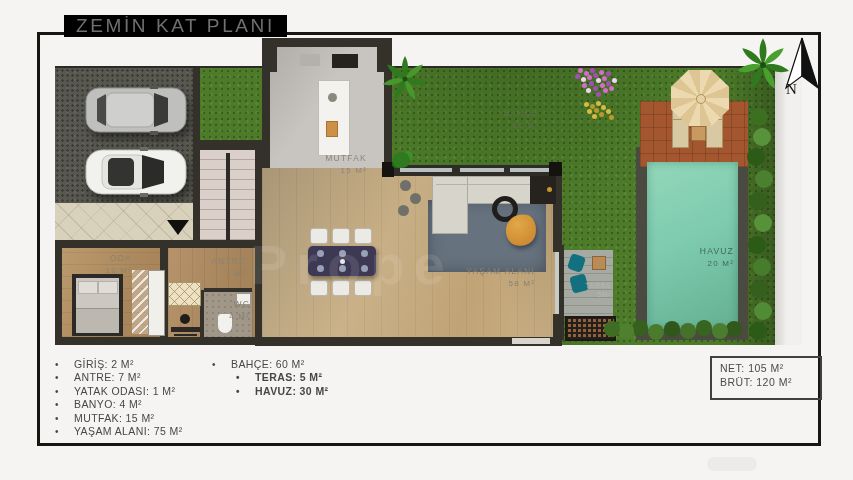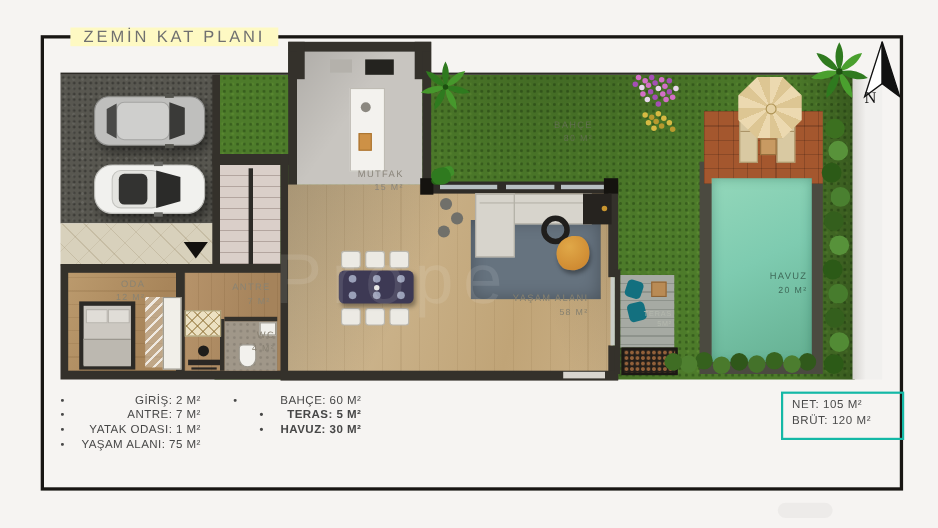--- a/index.html
+++ b/index.html
@@ -5,21 +5,21 @@
   html,body{margin:0;padding:0;background:#f6f4f2;}
   #stage{position:relative;width:853px;height:480px;background:#f6f4f2;overflow:hidden;
          font-family:"Liberation Sans",sans-serif;}
   .abs{position:absolute;}
   .wall{position:absolute;background:#34312b;}
   .rlabel{position:absolute;text-align:right;text-transform:uppercase;letter-spacing:1.2px;
           line-height:1.4;font-size:8.5px;color:#8a8478;z-index:30;}
   .rlabel span{display:block;}
   .rlabel .area{font-size:8px;}
   
-  .legend-list{list-style:none;margin:0;padding:0;text-align:right;}
+  .legend-list{list-style:none;margin:0;padding:0;}
   .legend-list li{position:relative;padding-left:21px;font-size:10.5px;color:#474747;
                   letter-spacing:.4px;line-height:13.4px;}
   .legend-list li::before{content:"•";position:absolute;left:2px;top:0;color:#474747;font-size:10px;}
   .indent{margin-left:24px;font-weight:bold;}
   .chair{position:absolute;width:16px;height:14px;background:#eceae4;border:1px solid #b9b6ad;border-radius:3px;}
   .pouf{position:absolute;border-radius:50%;background:#70706a;}
   .lounger{position:absolute;width:15px;height:36px;background:#d9c9a2;border:1px solid #ab9468;}
   .lounger i{position:absolute;left:0;right:0;top:8px;height:1px;background:#ab9468;display:block;}
 </style>
 </head>
@@ -231,21 +231,21 @@
       <path d="M0 0 C4 -8 4 -16 0 -23 C-4 -16 -4 -8 0 0" fill="#2f7a1f" transform="rotate(309)"></path>
       <circle r="2.5" fill="#1d4f10"></circle>
     </g>
   </svg>
 
   <div class="abs" style="left:578px;top:68px;width:5px;height:5px;border-radius:50%;background:#d36fc6;
        box-shadow:6px 3px #d36fc6,12px 0 #a44fb5,-3px 6px #a44fb5,3px 9px #e9d7ee,9px 7px #d36fc6,15px 5px #a44fb5,21px 2px #d36fc6,18px 10px #e9d7ee,11px 13px #a44fb5,4px 15px #d36fc6,24px 8px #d36fc6,28px 3px #a44fb5,22px 15px #d36fc6,15px 18px #a44fb5,8px 20px #e9d7ee,28px 13px #a44fb5,25px 20px #d36fc6,18px 24px #a44fb5,31px 18px #d36fc6,34px 10px #e9d7ee;"></div>
   <div class="abs" style="left:584px;top:102px;width:5px;height:5px;border-radius:50%;background:#d6ba43;
        box-shadow:6px 2px #b89a2e,12px -1px #d6ba43,3px 7px #d6ba43,10px 6px #b89a2e,17px 3px #d6ba43,15px 10px #b89a2e,8px 12px #d6ba43,22px 7px #d6ba43,25px 13px #b89a2e;"></div>
 
-  <div class="abs" style="left:250px;top:216px;font-size:64px;font-weight:400;letter-spacing:9px;color:rgba(255,255,255,.10);">Prope</div>
+  <div class="abs" style="left:250px;top:232px;font-size:56px;font-weight:700;letter-spacing:9px;color:rgba(255,255,255,.10);">Prope</div>
   <div class="abs" style="left:707px;top:457px;width:50px;height:14px;border-radius:7px;background:rgba(0,0,0,.035);"></div>
 
   <div class="rlabel" style="left:287px;top:153px;width:80px;color:#8b867c;">
     <span>MUTFAK</span>
       <span class="area">15 M²</span>
   </div>
   <div class="rlabel" style="left:455px;top:108px;width:84px;color:#5f6e4c;">
     <span>BAHÇE</span>
       <span class="area">80 M²</span>
   </div>
@@ -275,38 +275,40 @@
   </div>
 
   <svg class="abs" style="left:776px;top:36px;" width="46" height="66" viewBox="0 0 46 66">
     <path d="M26 2 L10 52 L26 40 Z" fill="#ffffff" stroke="#111" stroke-width="1.2"></path>
     <path d="M26 2 L42 52 L26 40 Z" fill="#111" stroke="#111" stroke-width="1.2"></path>
     <text x="10" y="58" font-family="Liberation Serif, serif" font-size="15" fill="#111">N</text>
   </svg>
 
   <div class="abs" style="left:37px;top:32px;width:784px;height:414px;
        border:3px solid #181613;box-sizing:border-box;"></div>
-  <div class="abs" style="left:64px;top:25px;background:#fef9c3;padding:0 12px;font-size:15px;letter-spacing:2.6px;
+  <div class="abs" style="left:64px;top:15px;background:#000000;padding:0 12px;font-size:19px;letter-spacing:2.6px;
               color:#707070;font-weight:500;z-index:40;">ZEMİN KAT PLANI</div>
 
   <ul class="legend-list abs" style="left:53px;top:358px;">
     <li>GİRİŞ: 2 M²</li>
     <li>ANTRE: 7 M²</li>
     <li>YATAK ODASI: 1 M²</li>
+    <li>BANYO: 4 M²</li>
+    <li>MUTFAK: 15 M²</li>
     <li>YAŞAM ALANI: 75 M²</li>
   </ul>
   <div class="abs" style="left:210px;top:358px;">
     <ul class="legend-list">
       <li>BAHÇE: 60 M²</li>
     </ul>
     <ul class="legend-list indent">
       <li>TERAS: 5 M²</li>
       <li>HAVUZ: 30 M²</li>
     </ul>
   </div>
 
   <div class="abs" style="left:710px;top:356px;width:92px;height:34px;
-       border:2px solid #14b8a6;padding:3px 8px;font-size:10.5px;color:#4a4a4a;letter-spacing:.5px;line-height:14px;box-sizing:content-box;">
+       border:2px solid #404040;padding:3px 8px;font-size:10.5px;color:#4a4a4a;letter-spacing:.5px;line-height:14px;box-sizing:content-box;">
     <div>NET: 105 M²</div>
     <div>BRÜT: 120 M²</div>
   </div>
 
 </div>
 
 </body></html>

